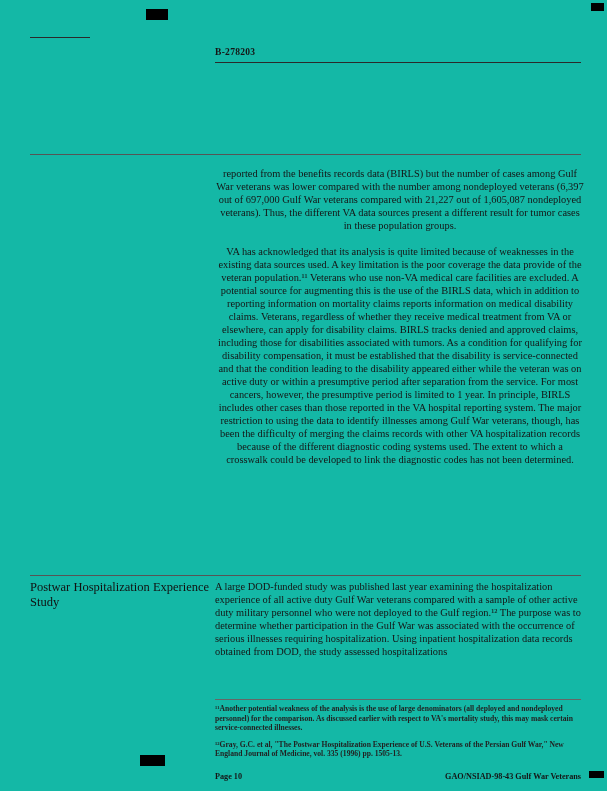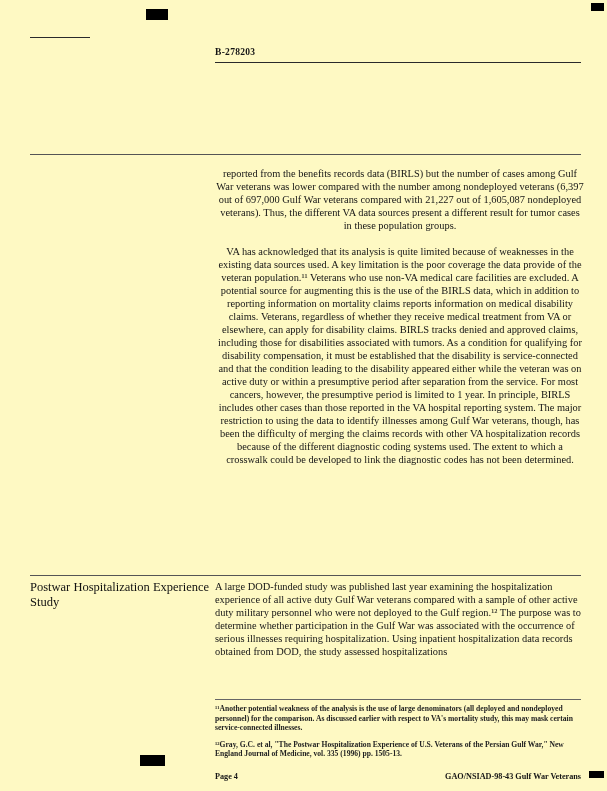--- a/index.html
+++ b/index.html
@@ -1,20 +1,20 @@
 <!DOCTYPE html>
 <html><head>
 <meta charset="utf-8">
 <style>
   html,body{margin:0;padding:0;background:#888;}
   .page{
     position:relative;
     width:607px;height:791px;
     margin:0 auto;
-    background:#fef9c3;
+    background:#14b8a6;
     font-family:"Liberation Serif","DejaVu Serif",serif;
     color:#151515;
     overflow:hidden;
   }
   .mark{position:absolute;background:#000;}
   .mark-top-center{left:146px;top:9px;width:22px;height:11px;}
   .mark-top-right{left:591px;top:3px;width:13px;height:8px;}
   .mark-bottom-center{left:140px;top:755px;width:25px;height:11px;}
   .mark-bottom-right{left:589px;top:771px;width:15px;height:7px;}
 
@@ -87,19 +87,19 @@
   <div class="rule rule-footnote"></div>
 
   <div class="footnotes">
     <p>¹¹Another potential weakness of the analysis is the use of large denominators (all deployed and nondeployed personnel) for the comparison. As discussed earlier with respect to VA's mortality study, this may mask certain service-connected illnesses.</p>
     <p>¹²Gray, G.C. et al, "The Postwar Hospitalization Experience of U.S. Veterans of the Persian Gulf War," New England Journal of Medicine, vol. 335 (1996) pp. 1505-13.</p>
   </div>
 
   <div class="mark mark-bottom-center"></div>
 
   <div class="footer">
-    <span>Page 4</span>
+    <span>Page 10</span>
     <span>GAO/NSIAD-98-43 Gulf War Veterans</span>
   </div>
 
   <div class="mark mark-bottom-right"></div>
 
 </div>
 
 </body></html>

